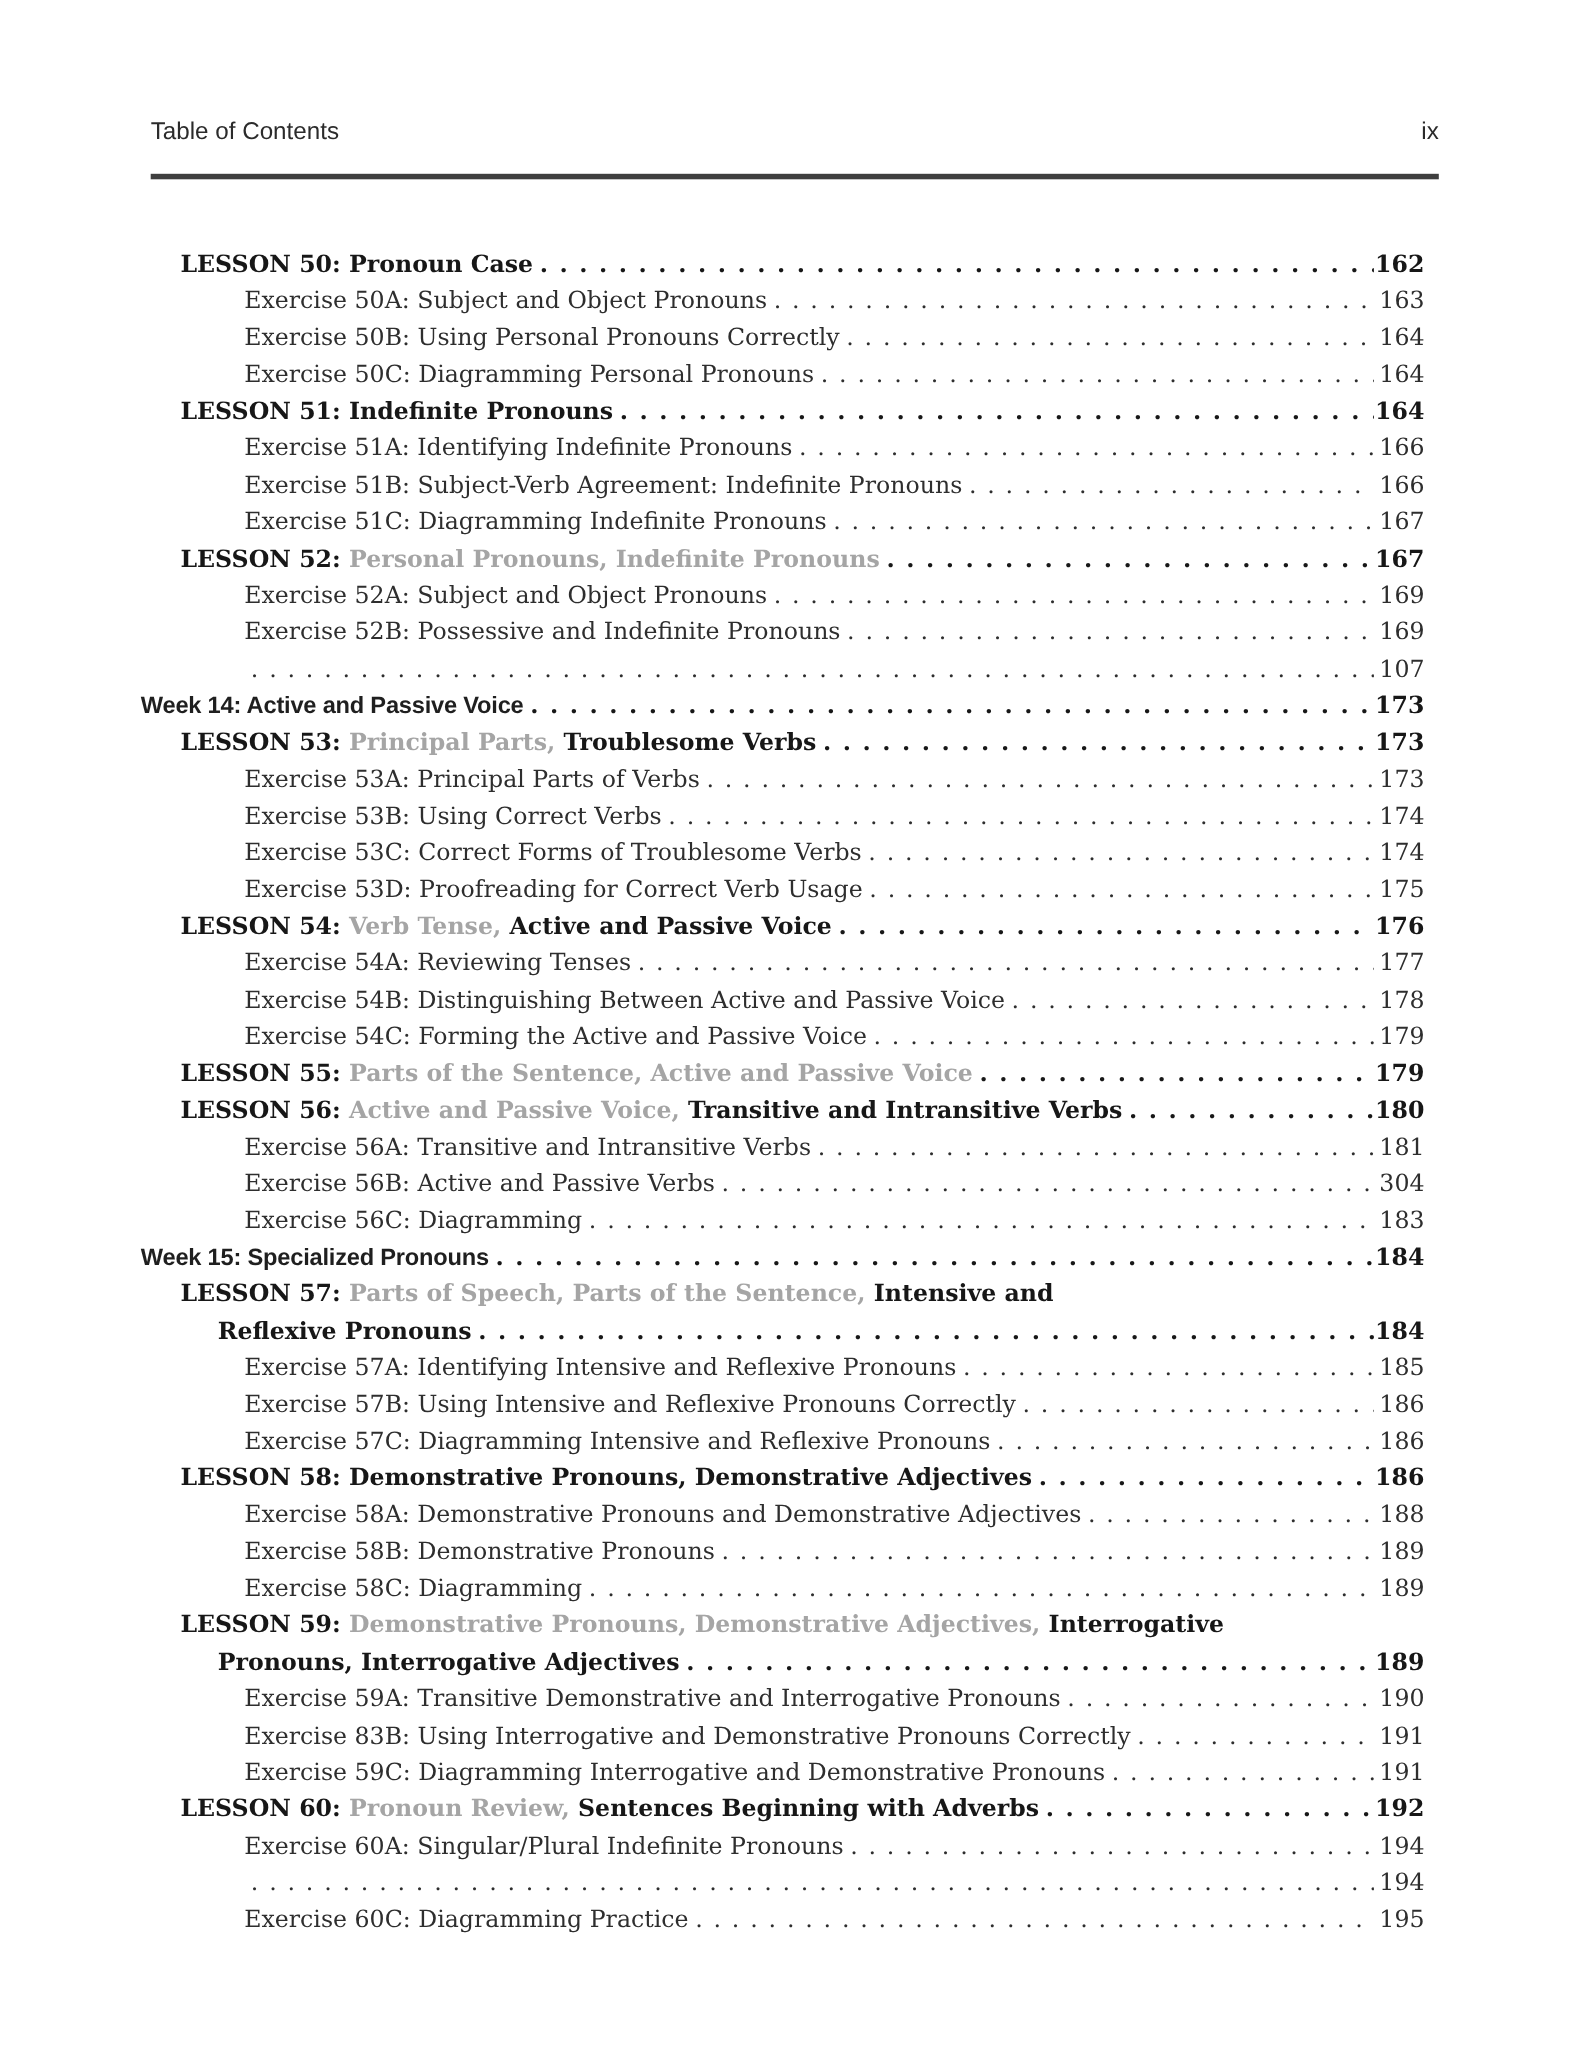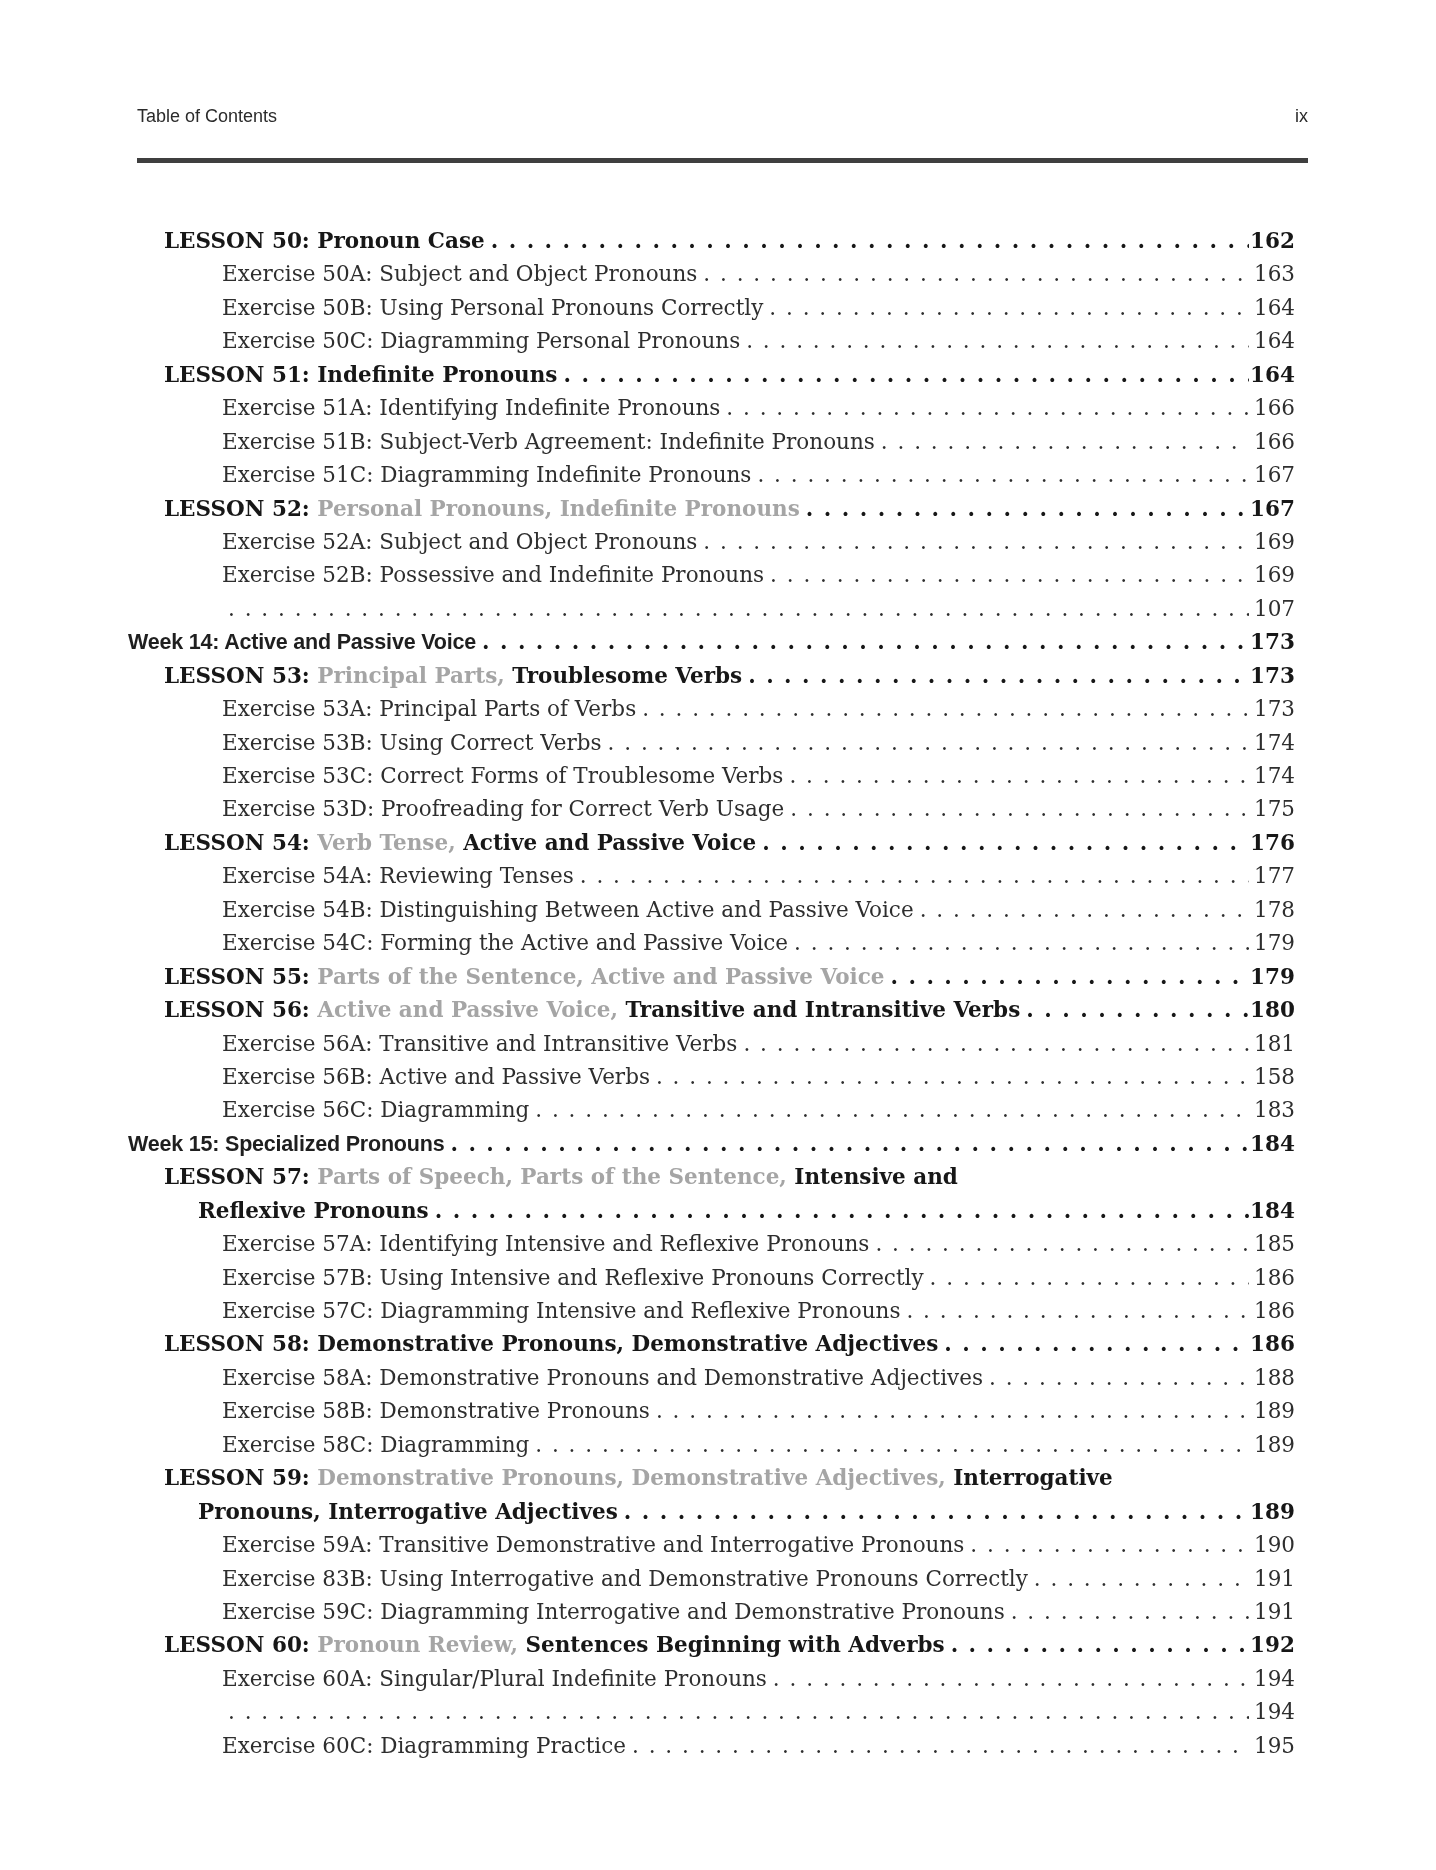--- a/index.html
+++ b/index.html
@@ -13,21 +13,21 @@
     position:relative;
     width:1436px;height:1870px;
     background:#ffffff;
     font-family:"DejaVu Serif", serif;
     overflow:hidden;
   }
   .header{
     position:absolute;left:137px;top:106px;width:1171px;
     display:flex;justify-content:space-between;align-items:center;
     font-family:"Liberation Sans", sans-serif;
-    font-size:18px;color:#2b2b2b;
+    font-size:22px;color:#2b2b2b;
   }
   .rule{
     position:absolute;left:137px;top:158px;width:1171px;height:5px;
     background:var(--c-rule);
   }
   .toc{
     position:absolute;left:128px;top:224px;width:1167px;
     font-size:21.5px;
   }
   .row{
@@ -198,21 +198,21 @@
         <span class="pagenum">180</span>
       </div>
       <div class="row exercise">
         <span class="seg regular">Exercise 56A: Transitive and Intransitive Verbs</span>
         <span class="leader"></span>
         <span class="pagenum">181</span>
       </div>
       <div class="row exercise">
         <span class="seg regular">Exercise 56B: Active and Passive Verbs</span>
         <span class="leader"></span>
-        <span class="pagenum">158</span>
+        <span class="pagenum">304</span>
       </div>
       <div class="row exercise">
         <span class="seg regular">Exercise 56C: Diagramming</span>
         <span class="leader"></span>
         <span class="pagenum">183</span>
       </div>
       <div class="row week bold-page">
         <span class="seg week">Week 15: Specialized Pronouns</span>
         <span class="leader"></span>
         <span class="pagenum">184</span>

